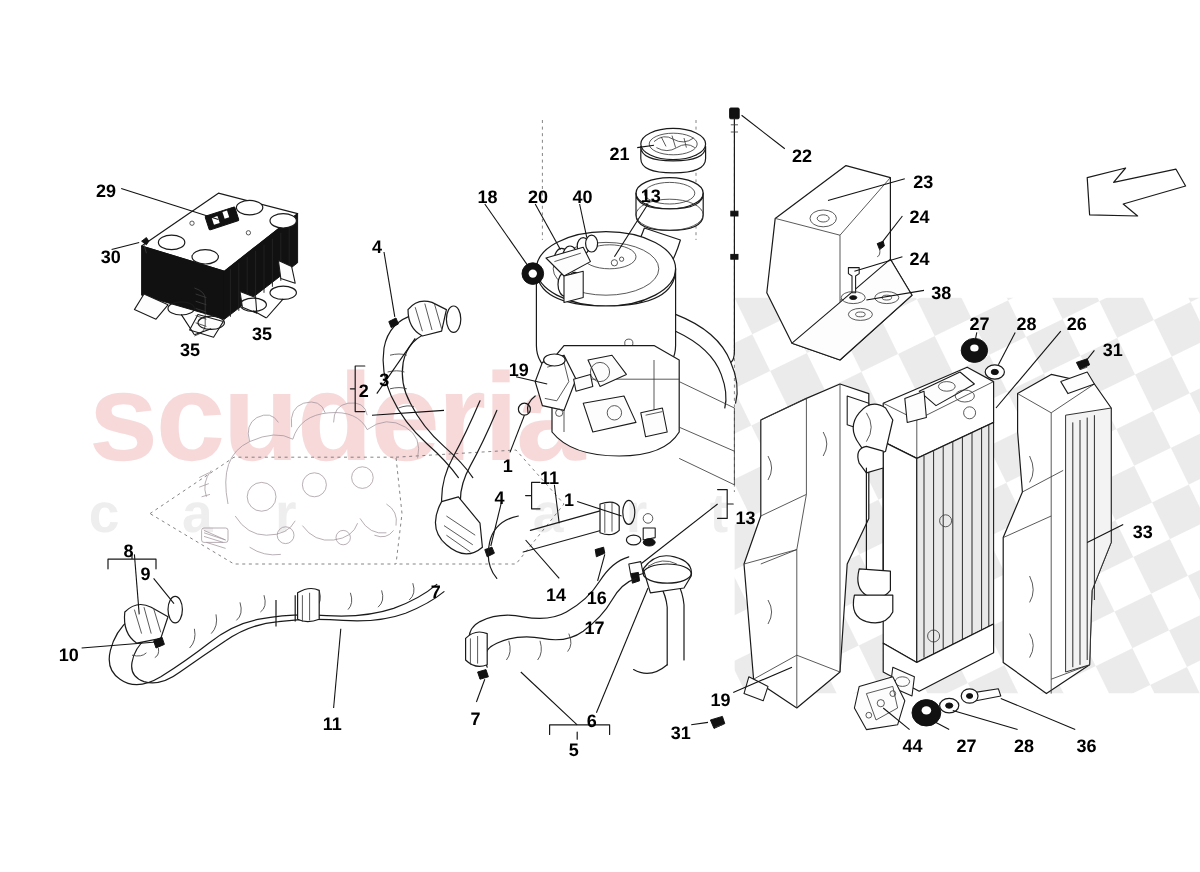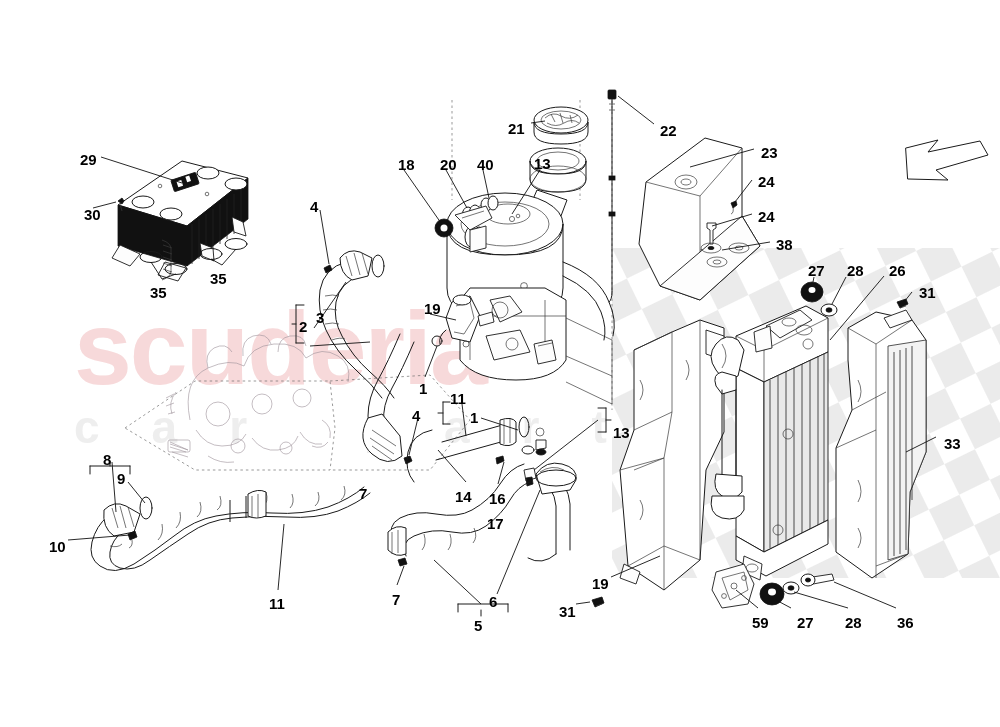--- a/index.html
+++ b/index.html
@@ -545,18 +545,18 @@
   <div class="lbl" style="left:808px;top:263px">27</div>
   <div class="lbl" style="left:797px;top:615px">27</div>
   <div class="lbl" style="left:847px;top:263px">28</div>
   <div class="lbl" style="left:845px;top:615px">28</div>
   <div class="lbl" style="left:80px;top:152px">29</div>
   <div class="lbl" style="left:84px;top:207px">30</div>
   <div class="lbl" style="left:919px;top:285px">31</div>
   <div class="lbl" style="left:559px;top:604px">31</div>
   <div class="lbl" style="left:592px;top:576px">19</div>
   <div class="lbl" style="left:944px;top:436px">33</div>
-  <div class="lbl" style="left:752px;top:615px">59</div>
+  <div class="lbl" style="left:752px;top:615px">44</div>
   <div class="lbl" style="left:150px;top:285px">35</div>
   <div class="lbl" style="left:210px;top:271px">35</div>
   <div class="lbl" style="left:897px;top:615px">36</div>
 
 </div>
 
 </body></html>

